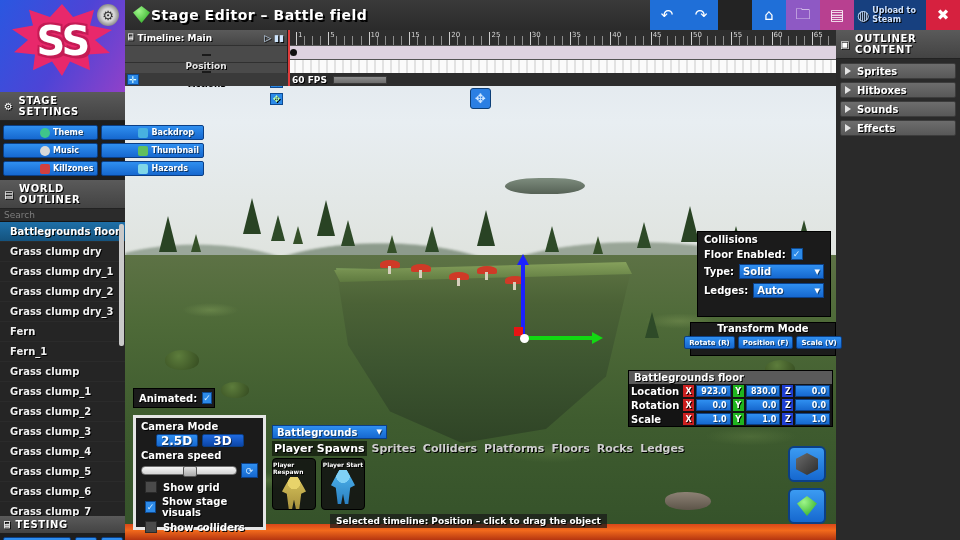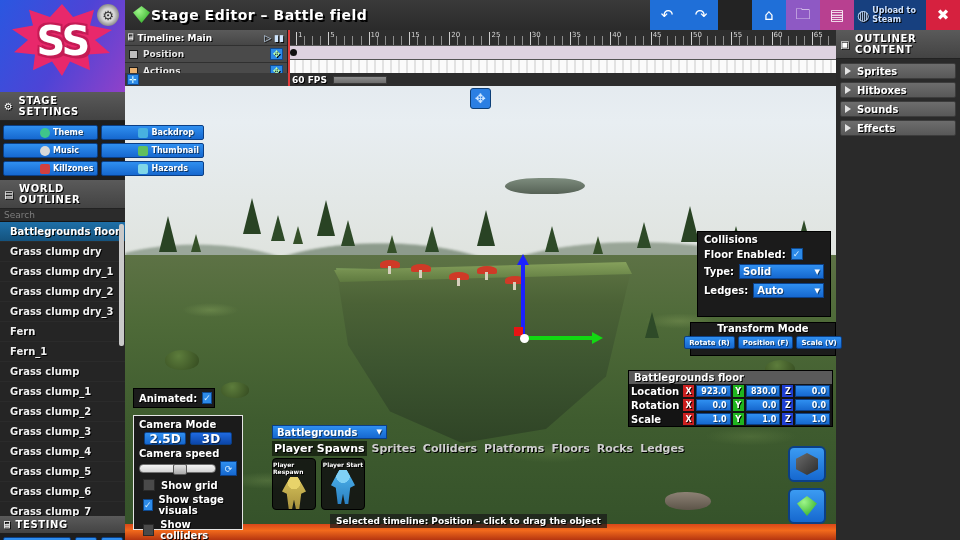--- a/index.html
+++ b/index.html
@@ -150,21 +150,21 @@
 
   
   .timeline { position: absolute; left: 125px; top: 30px; width: 711px; height: 56px; }
   .tl-left { position: absolute; left: 0; top: 0; width: 163px; height: 56px;
              background: #3a3a3a; border-right: 1px solid #222; }
   .tl-title { height: 15px; background: linear-gradient(#5a5a5a, #464646);
               display: flex; align-items: center; gap: 4px; padding: 0 3px;
               color: #fff; font-size: 9px; font-weight: bold; text-shadow: 1px 1px 0 #000; }
   .tl-row { height: 14px; display: flex; align-items: center; gap: 5px; padding: 8px 4px;
             background: #4a4a4a; border-top: 1px solid #303030; color: #e6e6e6;
-            font-size: 9px; font-weight: bold; text-shadow: 1px 1px 0 #000; }
+            font-size: 9px; font-weight: bold; text-shadow: 1px 1px 0 #000; flex-direction: column; }
   .tl-swatch { width: 9px; height: 9px; border: 1px solid #1a1a1a; }
   .tl-keybtn { margin-left: auto; width: 13px; height: 12px; background: #2c8ae8;
                border: 1px solid #0e4a91; color: #b9ffb2; font-size: 9px;
                display: flex; align-items: center; justify-content: center; }
   .tl-foot { position:absolute; left:0; bottom:0; height:13px; width:163px; background:#3a3a3a;
              display:flex; align-items:center; padding:0 2px; }
   .tl-addbtn { width: 12px; height: 11px; background: #2c8ae8; border: 1px solid #0e4a91;
                color:#dff; font-size:9px; display:flex;align-items:center;justify-content:center; }
   .tl-right { position: absolute; left: 163px; top: 0; width: 548px; height: 56px; background: #262626; }
   .ruler { position: relative; height: 15px; background: #2d2d2d; }
@@ -262,22 +262,22 @@
               border: 1px solid #0b3f86; color: #ffffff; font-size: 8px; font-weight: bold;
               display: flex; align-items: center; justify-content: flex-end; padding-right: 3px;
               text-shadow: 1px 1px 0 rgba(0,0,0,.5); }
 
   
   .animated-box { position: absolute; left: 133px; top: 388px; width: 82px; height: 20px;
                   background: #1b1b1b; border: 1px solid #000; display: flex; align-items: center;
                   gap: 5px; padding: 0 5px; }
   .animated-box .lbl { color: #fff; font-size: 10px; font-weight: bold; text-shadow: 1px 1px 0 #000; }
 
-  .camera-box { position: absolute; left: 133px; top: 415px; width: 110px; height: 115px;
-                background: #1b1b1b; border: 1px solid #e5e5e5; padding: 3px 5px; }
+  .camera-box { position: absolute; left: 133px; top: 415px; width: 133px; height: 115px;
+                background: #1b1b1b; border: 3px solid #e5e5e5; padding: 3px 5px; }
   .cam-title { color: #fff; font-size: 10px; font-weight: bold; text-shadow: 1px 1px 0 #000; }
   .cam-modes { display: flex; gap: 4px; justify-content: center; margin: 2px 0 3px; }
   .cam-modes .blue-btn { width: 42px; height: 13px; justify-content: center; font-size: 12px; }
   .cam-modes .blue-btn.active { background: linear-gradient(#1f6ae0, #0c46a8); }
   .slider-row { display: flex; align-items: center; gap: 4px; margin-top: 2px; }
   .slider-track { position: relative; flex: 1; height: 9px; background: linear-gradient(#f5f5f5, #d4d4d4);
                   border: 1px solid #6f6f6f; border-radius: 4px; }
   .slider-knob { position: absolute; left: 44%; top: -1px; width: 14px; height: 11px;
                  background: linear-gradient(#e4e4e4, #a9a9a9); border: 1px solid #555; border-radius: 2px; }
   .slider-btn { width: 17px; height: 15px; background: linear-gradient(#2f8ff0, #1668cf);

